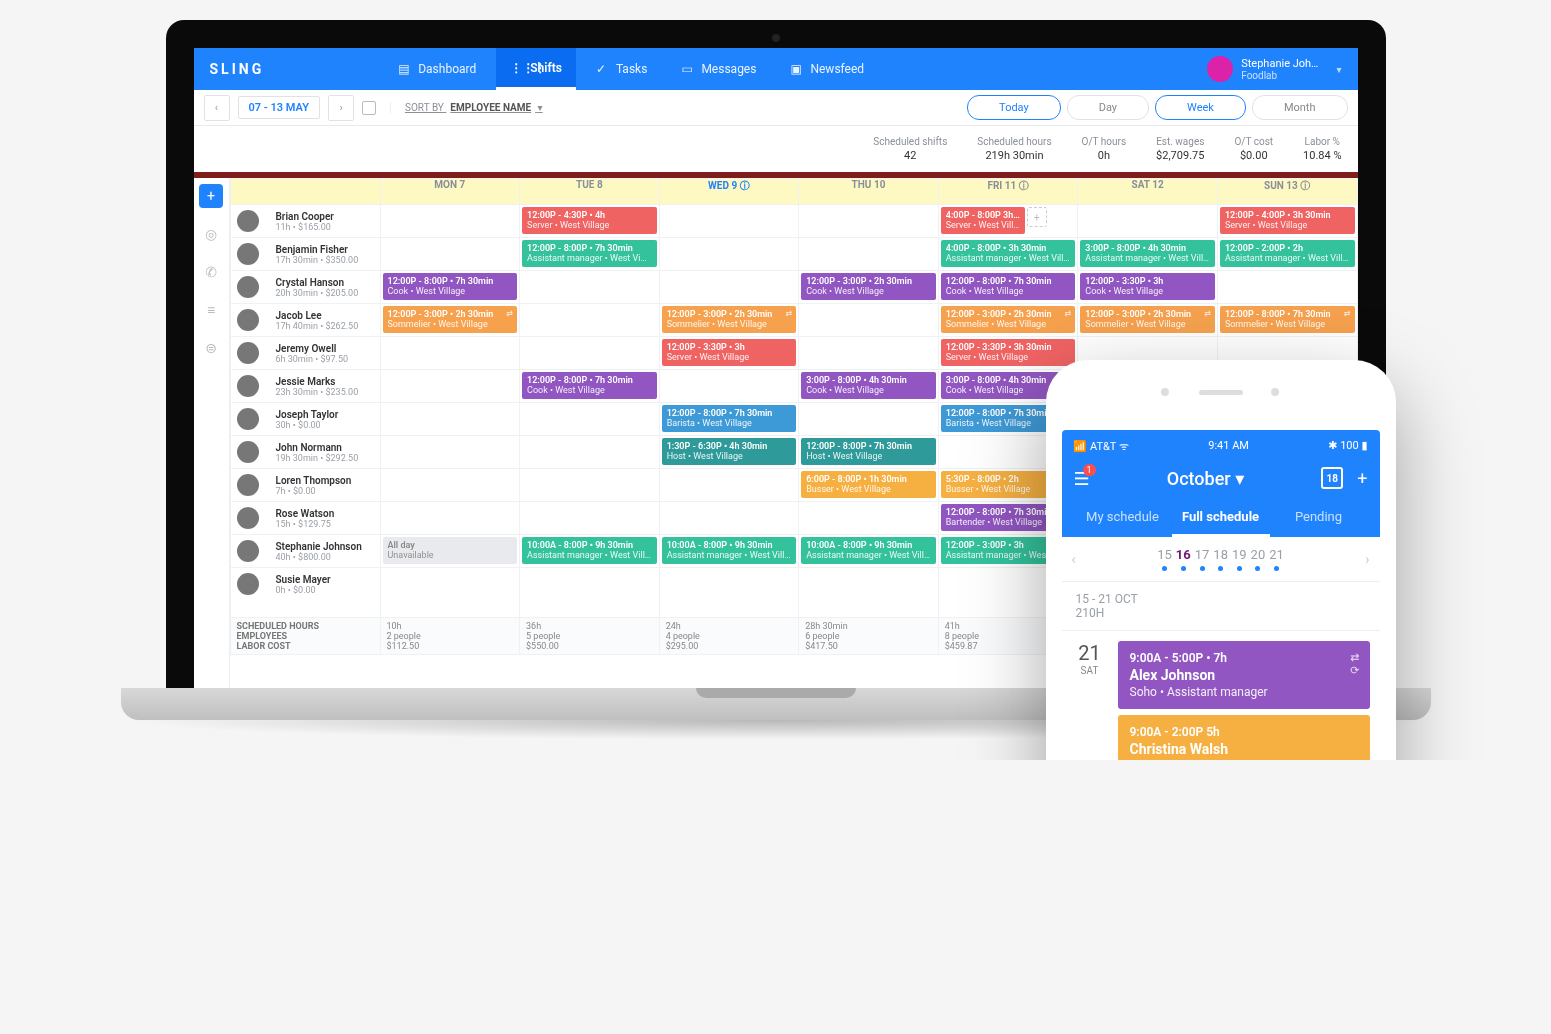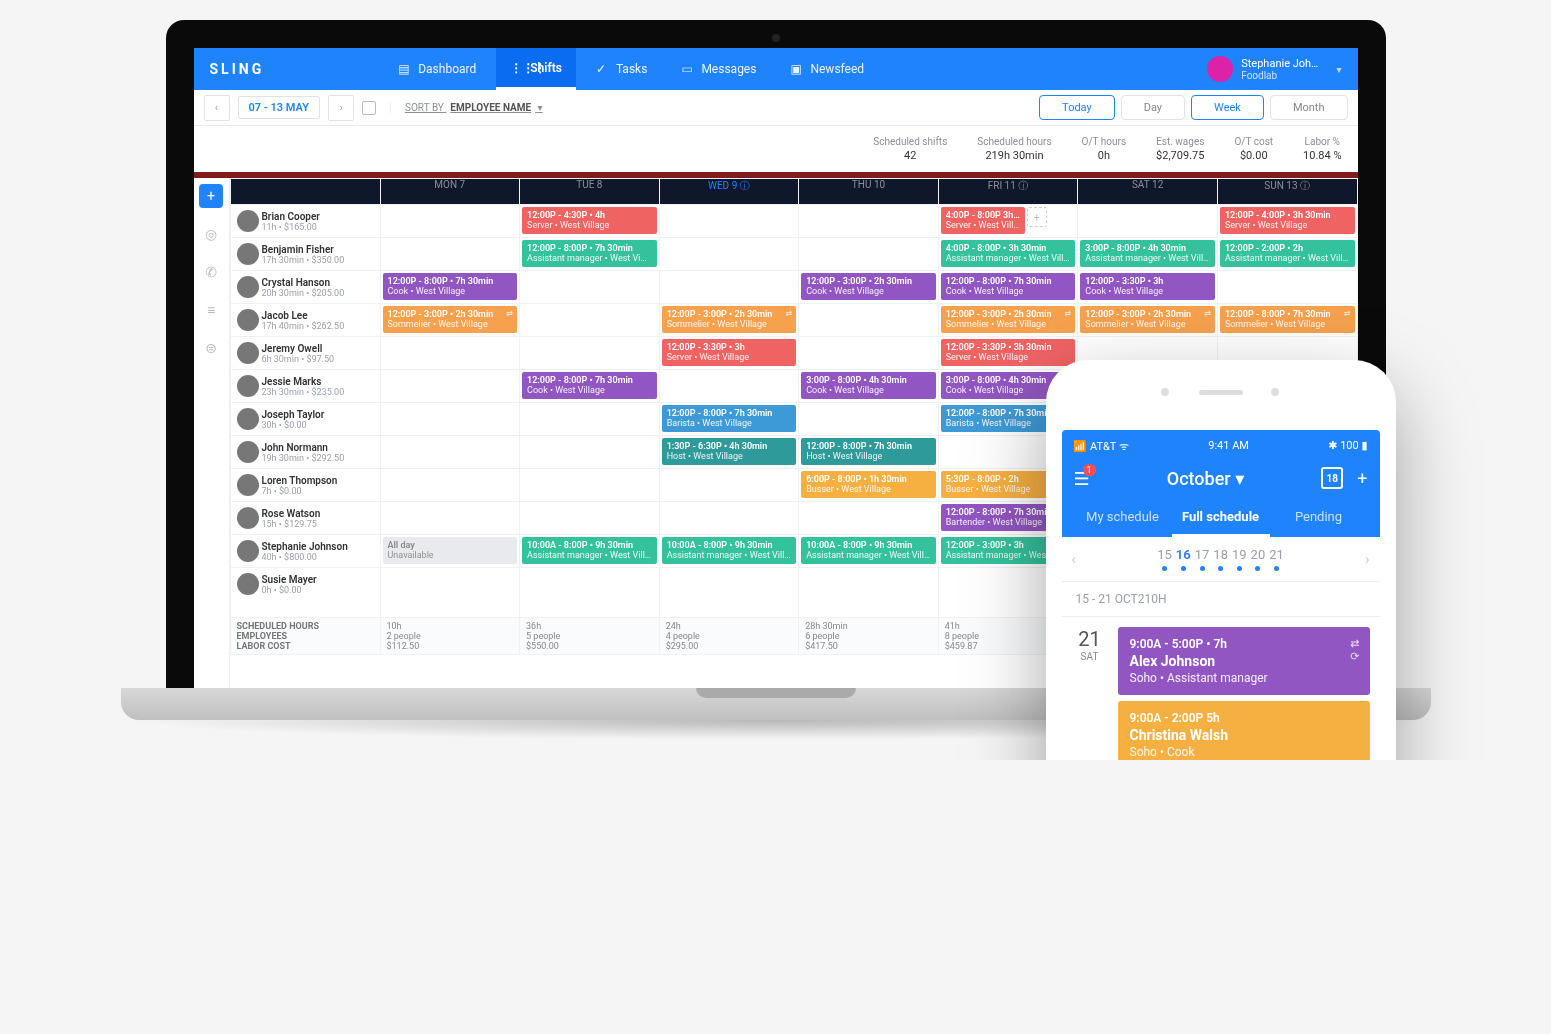--- a/index.html
+++ b/index.html
@@ -27,41 +27,41 @@
 .chev { margin-left: 10px; opacity: 0.7; font-size: 10px; }
 
 
 .toolbar { display: flex; align-items: center; height: 36px; border-bottom: 1px solid #e8eaed; padding: 0 10px; font-size: 11px; color: #555; }
 .nav-arrow { width: 26px; height: 26px; border: 1px solid #e0e2e6; display: flex; align-items: center; justify-content: center; border-radius: 2px; color: #999; cursor: pointer; }
 .date-range { margin: 0 8px; padding: 4px 10px; border: 1px solid #e0e2e6; color: #2083fe; font-weight: 600; border-radius: 2px; text-align: right; }
 .sq { width: 14px; height: 14px; border: 1.5px solid #bbb; border-radius: 2px; margin-left: 8px; }
 .sort { margin-left: 14px; color: #8a8f98; font-size: 10px; border-left: 1px solid #eee; padding-left: 14px; text-decoration: underline; }
 .sort strong { color: #555; margin: 0 4px; }
 .view-buttons { margin-left: auto; display: flex; gap: 6px; }
-.vb { padding: 5px 22px; border: 1px solid #e0e2e6; border-radius: 4px; color: #888; cursor: pointer; }
+.vb { padding: 5px 31px; border: 1px solid #e0e2e6; border-radius: 12px; color: #888; cursor: pointer; }
 .vb.today { color: #2083fe; border-color: #2083fe; }
 .vb.active { color: #2083fe; border-color: #2083fe; }
 
 
 .stats { display: flex; justify-content: flex-end; gap: 30px; padding: 10px 16px; font-size: 10px; color: #8a8f98; border-bottom: 6px solid #7f1d1d; }
 .stat { text-align: center; }
 .stat .v { color: #333; margin-top: 2px; font-size: 11px; }
 
 
 .cal { display: flex; height: 520px; }
 .side-rail { width: 36px; border-right: 1px solid #eee; display: flex; flex-direction: column; align-items: center; padding-top: 6px; gap: 14px; }
 .rail-btn { width: 24px; height: 24px; border-radius: 4px; display: flex; align-items: center; justify-content: center; color: #bbb; font-size: 14px; }
 .rail-btn.primary { background: #2083fe; color: #fff; }
 .grid { flex: 1; overflow: auto; font-size: 10px; }
 .grid table { width: 100%; border-collapse: collapse; table-layout: fixed; }
 .grid th, .grid td { border: 1px solid #f0f1f3; vertical-align: top; }
-.grid th { height: 26px; color: #8a8f98; font-weight: 400; font-size: 10px; background: #0f172a; }
+.grid th { height: 26px; color: #8a8f98; font-weight: 700; font-size: 10px; background: #fef9c3; }
 .grid th.today-col { color: #2083fe; }
 .emp-col { width: 150px; }
-.emp-cell { display: flex; align-items: center; gap: 3px; padding: 5px 6px; }
+.emp-cell { display: flex; align-items: center; gap: 17px; padding: 5px 6px; }
 .emp-av { width: 22px; height: 22px; border-radius: 50%; background: #777; flex-shrink: 0; }
 .emp-name { font-weight: 600; color: #333; font-size: 10px; }
 .emp-sub { color: #9aa0a8; font-size: 9px; }
 .cell { padding: 2px; height: 32px; }
 .shift { border-radius: 2px; padding: 3px 5px; color: #fff; line-height: 1.15; font-size: 9px; position: relative; }
 .shift .l1 { font-weight: 600; }
 .shift .l2 { opacity: 0.9; white-space: nowrap; overflow: hidden; text-overflow: ellipsis; }
 .shift.red { background: #f06363; }
 .shift.teal { background: #34c29c; }
 .shift.purple { background: #9156c1; }
@@ -87,24 +87,24 @@
 .ph-hamb { position: relative; font-size: 18px; }
 .ph-hamb .badge { position: absolute; top: -4px; right: -6px; background: #ff4d4d; color: #fff; font-size: 9px; border-radius: 8px; padding: 1px 4px; }
 .ph-month { font-size: 18px; font-weight: 500; }
 .ph-icons { display: flex; gap: 14px; font-size: 18px; align-items: center; }
 .ph-cal-icon { width: 22px; height: 22px; border: 2px solid #fff; border-radius: 3px; display: flex; align-items: center; justify-content: center; font-size: 10px; font-weight: 700; }
 .ph-tabs { display: flex; font-size: 13px; }
 .ph-tab { flex: 1; text-align: center; padding: 10px 0; opacity: 0.75; }
 .ph-tab.active { opacity: 1; font-weight: 700; border-bottom: 3px solid #fff; }
 .ph-days { display: flex; align-items: center; justify-content: space-between; padding: 10px 10px; color: #9aa0a8; font-size: 13px; }
 .ph-day { text-align: center; position: relative; }
-.ph-day.active { color: #3b82f6; font-weight: 700; }
+.ph-day.active { color: #701a75; font-weight: 700; }
 .ph-dot { width: 5px; height: 5px; background: #2083fe; border-radius: 50%; margin: 4px auto 0; }
 .ph-arrow { color: #ccc; font-size: 14px; }
-.ph-subbar { display: flex; padding: 10px 14px; color: #9aa0a8; font-size: 12px; border-top: 1px solid #eee; border-bottom: 1px solid #eee; }
+.ph-subbar { display: flex; justify-content: space-between; padding: 10px 14px; color: #9aa0a8; font-size: 12px; border-top: 1px solid #eee; border-bottom: 1px solid #eee; flex-direction: column; }
 .ph-shifts { display: flex; padding: 10px; gap: 10px; }
 .ph-datecol { width: 36px; text-align: center; color: #888; font-size: 10px; }
 .ph-datecol .num { font-size: 20px; color: #555; }
 .ph-shift-list { flex: 1; display: flex; flex-direction: column; gap: 6px; }
 .ph-shift { border-radius: 3px; padding: 10px 12px; color: #fff; position: relative; }
 .ph-shift .t { font-size: 12px; font-weight: 600; }
 .ph-shift .n { font-size: 14px; font-weight: 700; margin: 2px 0; }
 .ph-shift .s { font-size: 12px; opacity: 0.9; }
 .ph-shift .sw { position: absolute; right: 10px; top: 10px; font-size: 11px; opacity: 0.8; }
 .ph-purple { background: #9156c1; }

